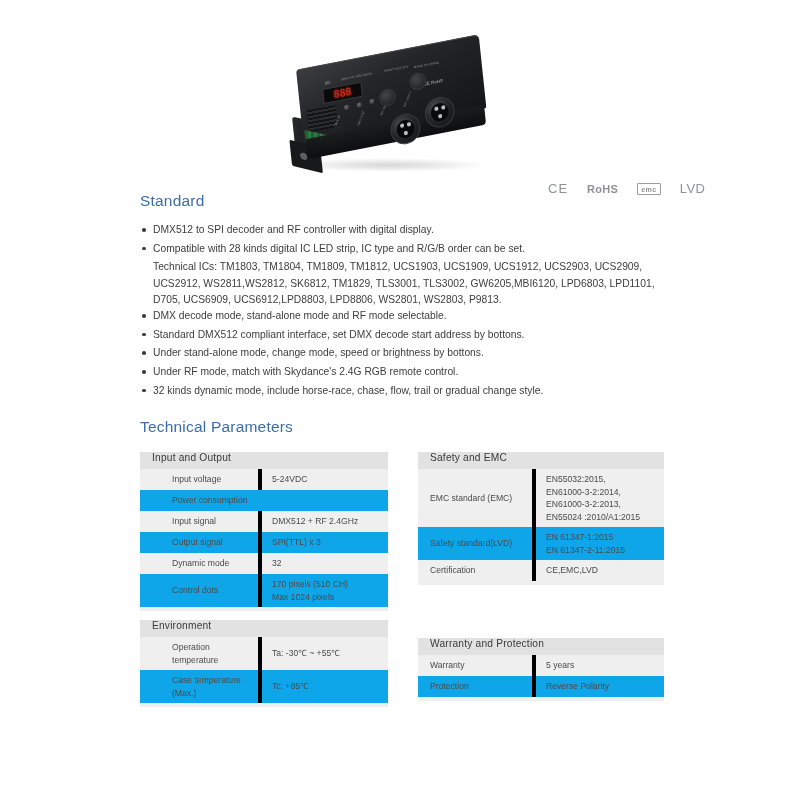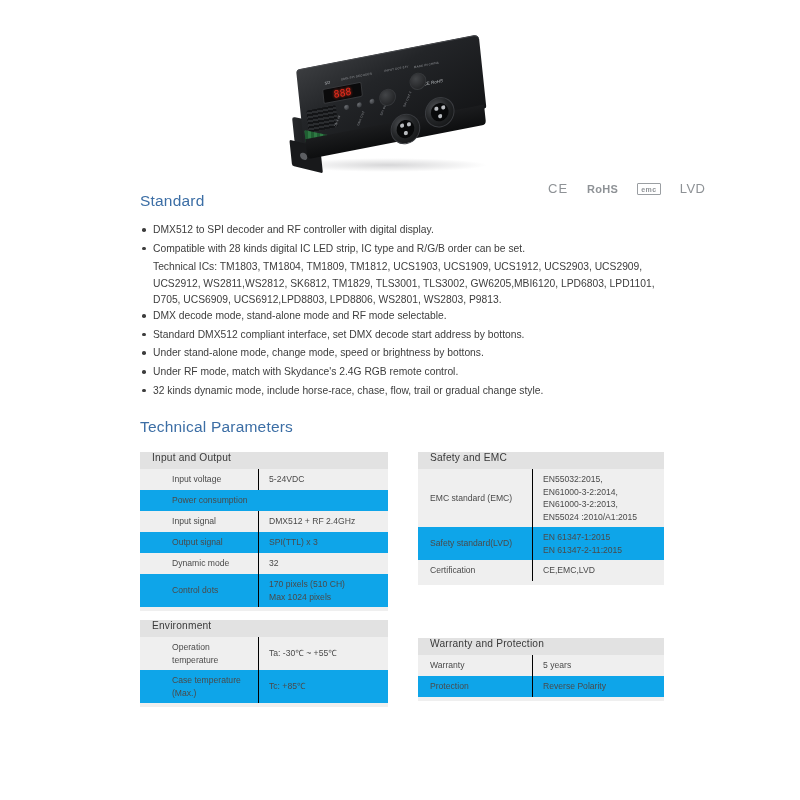--- a/index.html
+++ b/index.html
@@ -255,21 +255,21 @@
   .trow.odd { background: #efefef; }
   .trow.even { background: #0ea5e9; }
   .tcell-k {
     padding: 4px 0 4px 12px;
     flex: 0 0 auto;
     line-height: 12.5px;
   }
   .tcell-v {
     padding: 4px 0 4px 10px;
     flex: 1 1 auto;
-    border-left: 1px solid #000000;
+    border-left: 4px solid #000000;
     align-self: stretch;
     display: flex;
     align-items: center;
     line-height: 12.5px;
     white-space: pre-line;
   }
   .tbl-foot { height: 4px; background: #efefef; }
 
   #tbl-io    { left: 140px; top: 452px; width: 248px; }
   #tbl-env   { left: 140px; top: 620px; width: 248px; }

